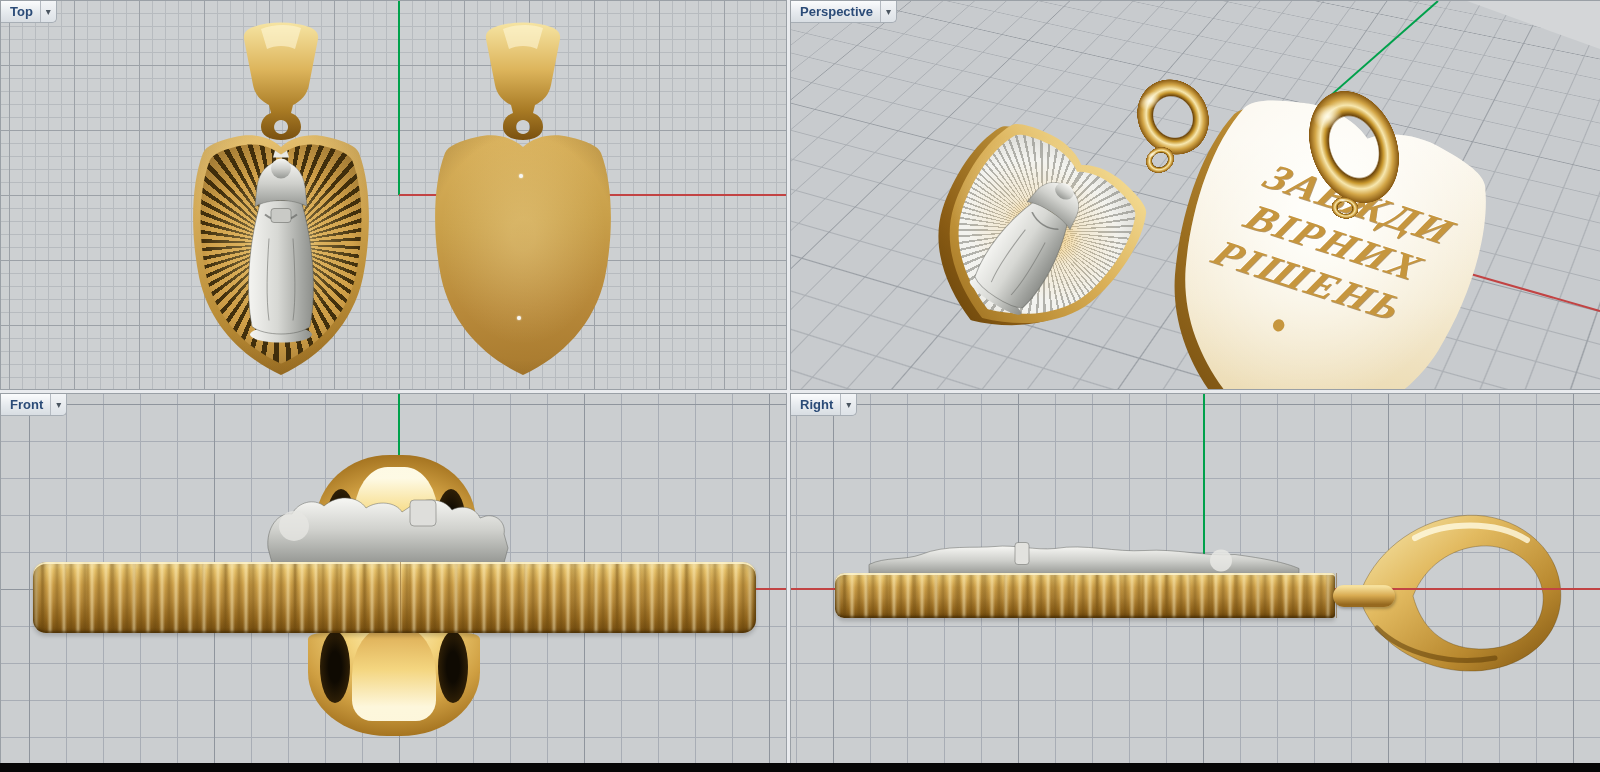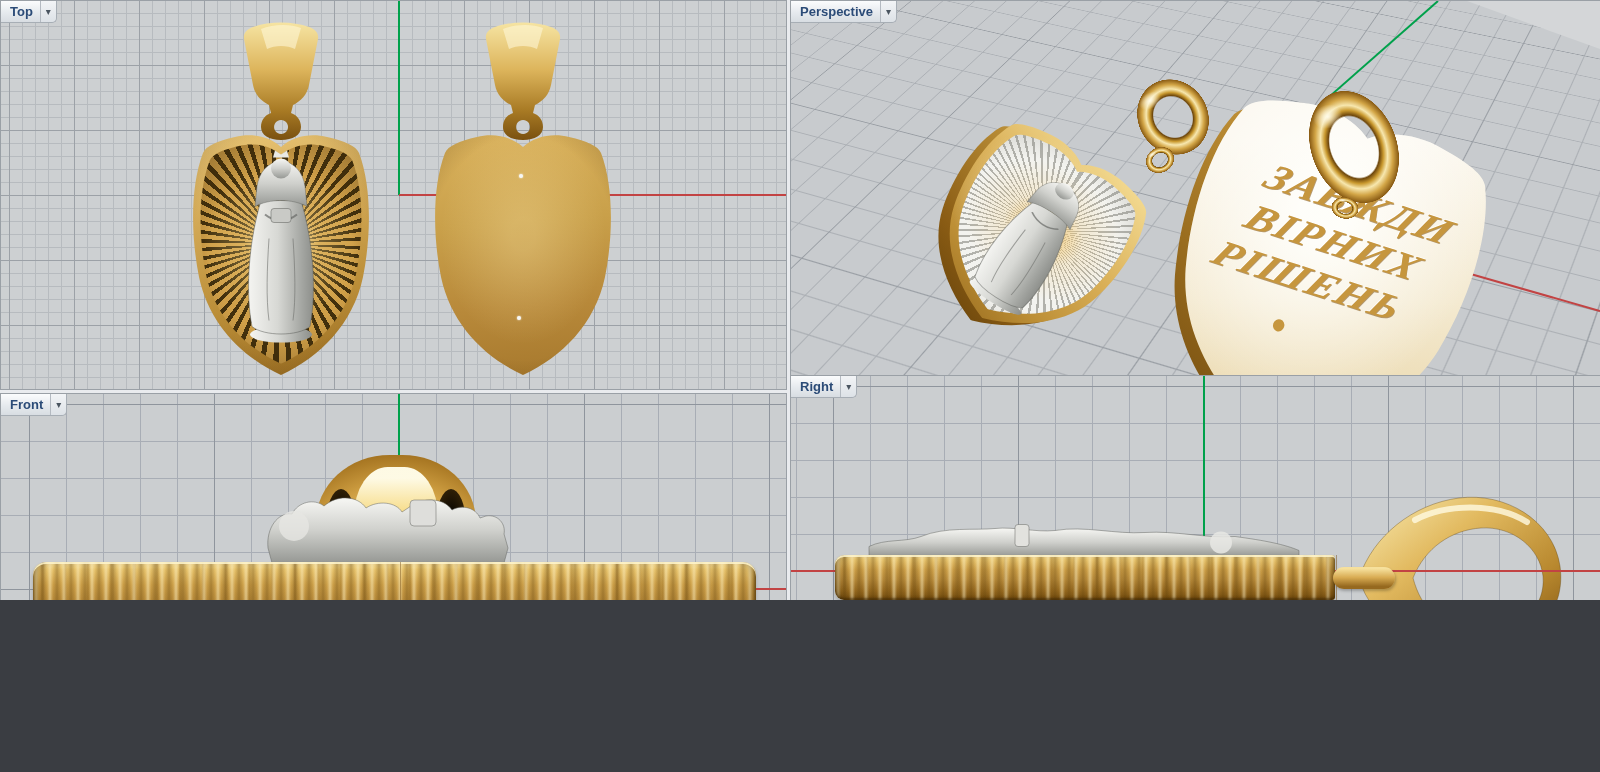--- a/index.html
+++ b/index.html
@@ -1,22 +1,22 @@
 <!DOCTYPE html>
 <html><head>
 <meta charset="utf-8">
 <style>
   html,body{margin:0;padding:0;background:#3a3d42;}
-  #app{position:relative;width:1600px;height:600px;background:#e9ebee;overflow:hidden;
+  #app{position:relative;width:1600px;height:772px;background:#e9ebee;overflow:hidden;
        font-family:"Liberation Sans",sans-serif;}
   .vp{position:absolute;overflow:hidden;box-shadow:0 0 0 1px #9aa0a6;}
   #vp-top{left:1px;top:1px;width:785px;height:388px;background:#cdd0d2;}
   #vp-persp{left:791px;top:1px;width:809px;height:388px;background:#d4d6d8;}
   #vp-front{left:1px;top:394px;width:785px;height:369px;background:#cbced0;}
-  #vp-right{left:791px;top:376px;width:809px;height:369px;background:#cbced0;}
+  #vp-right{left:791px;top:394px;width:809px;height:369px;background:#cbced0;}
   #bottom-bar{position:absolute;left:0;top:763px;width:1600px;height:9px;background:#070707;}
 
   
   .vp-label{position:absolute;left:0;top:0;z-index:40;display:flex;align-items:stretch;height:21px;
     background:linear-gradient(#fbfcfd,#e6eaee 55%,#d8dde2);border:1px solid #a7aeb5;border-left:none;border-top:none;
     border-bottom-right-radius:5px;}
   .vp-title{display:flex;align-items:center;padding:0 7px 0 9px;color:#2b4b77;font-size:13px;font-weight:bold;}
   .vp-dd{display:flex;align-items:center;border-left:1px solid #b4bac1;padding:0 5px;color:#4a5560;font-size:10px;
     background:linear-gradient(#f2f4f6,#dde2e7);border-bottom-right-radius:5px;}
 

